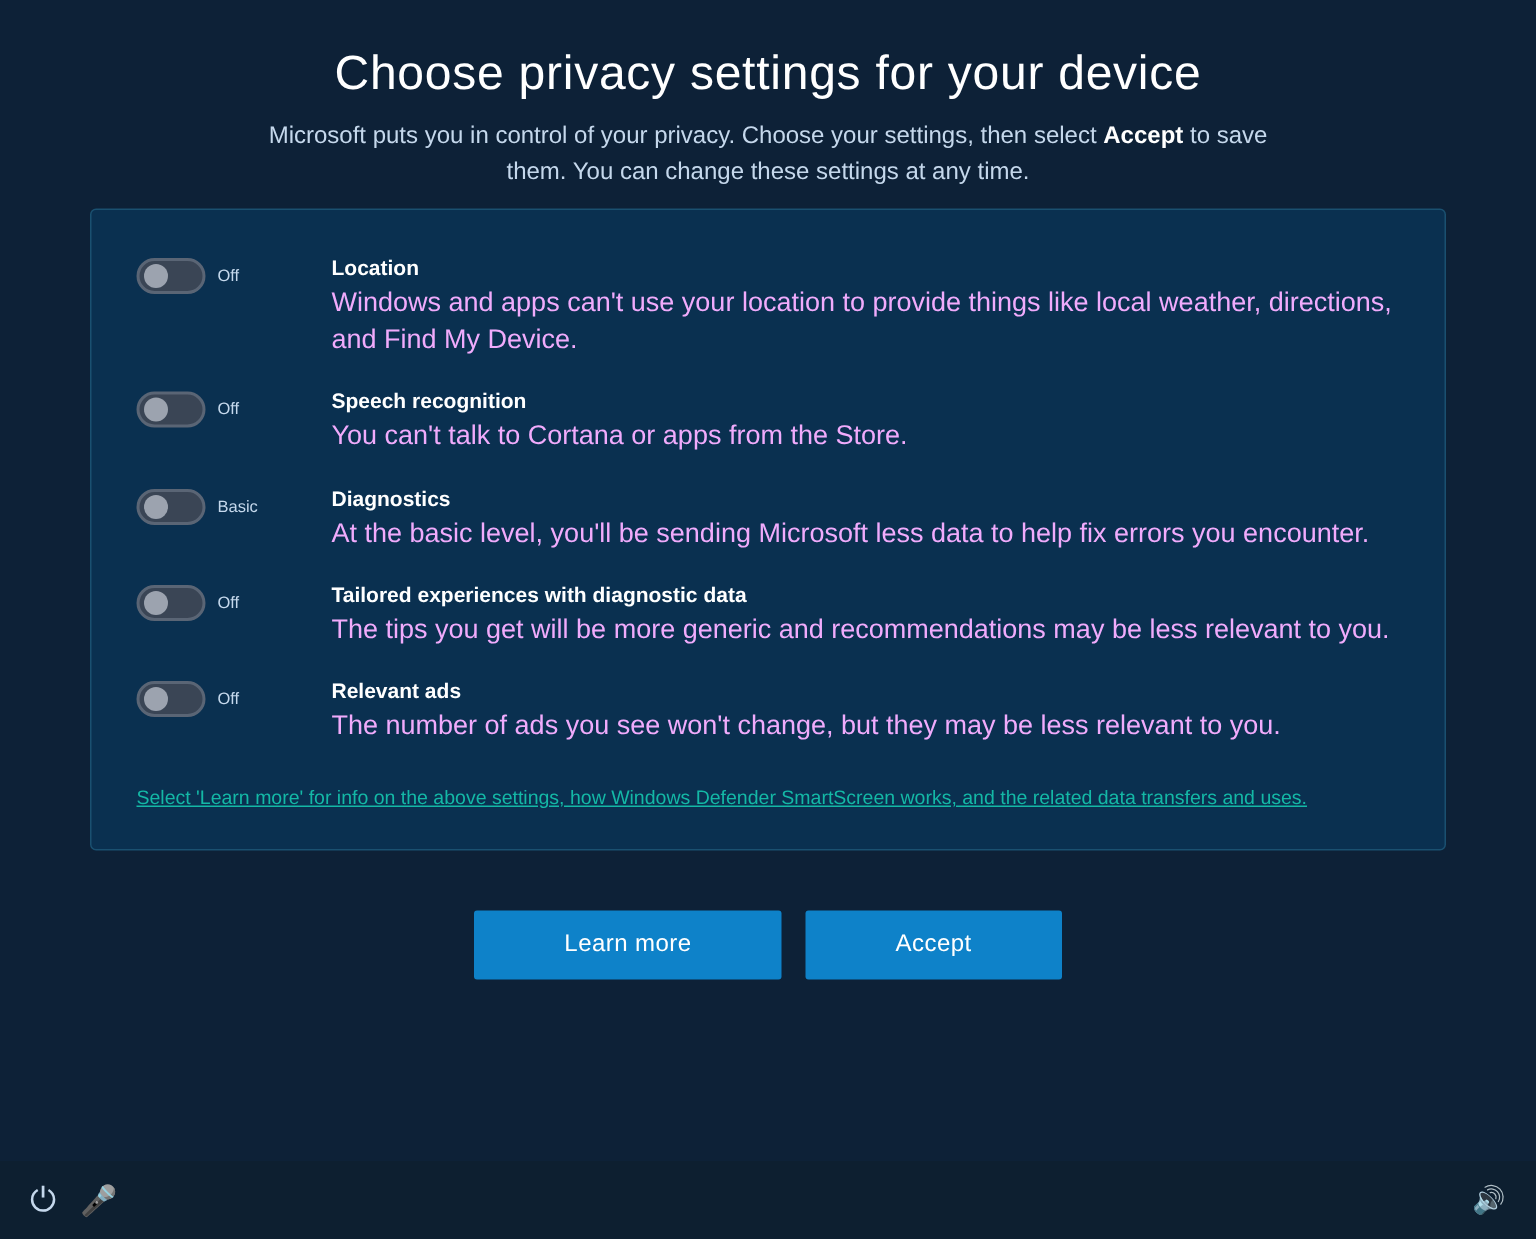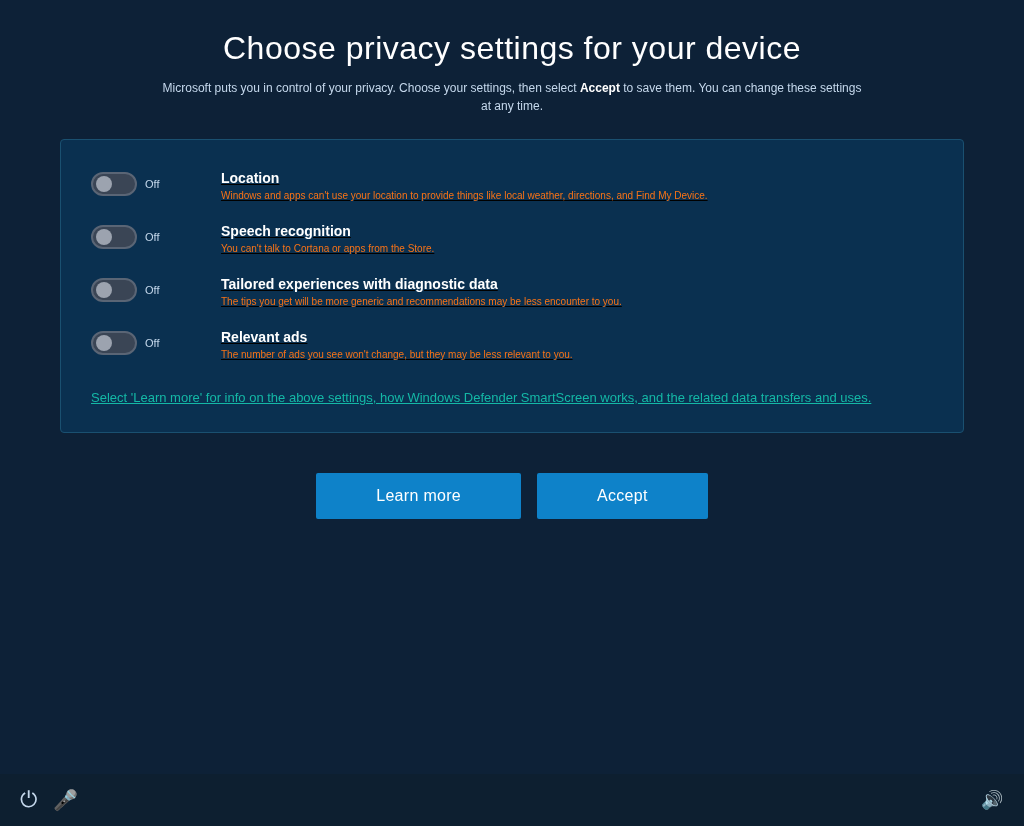--- a/index.html
+++ b/index.html
@@ -28,24 +28,24 @@
     .title {
       color: #ffffff;
       font-size: 32px;
       font-weight: 300;
       margin-bottom: 12px;
       letter-spacing: 0.5px;
     }
 
     .subtitle {
       color: #c5d8ec;
-      font-size: 12px;
+      font-size: 16px;
       text-align: center;
       line-height: 1.5;
-      margin-bottom: 24px;
+      margin-bottom: 12px;
       max-width: 700px;
     }
 
     .subtitle strong {
       color: #ffffff;
       font-weight: 600;
     }
 
     .settings-panel {
       background-color: #0a3050;
@@ -106,33 +106,32 @@
     }
 
     .toggle-label {
       color: #c5d8ec;
       font-size: 11px;
       min-width: 38px;
     }
 
     .setting-content {
       flex: 1;
-      text-decoration: underline;
     }
 
     .setting-title {
       color: #ffffff;
       font-size: 14px;
       font-weight: 600;
       margin-bottom: 3px;
     }
 
     .setting-desc {
-      color: #f97316;
-      font-size: 10px;
+      color: #f0abfc;
+      font-size: 18px;
       line-height: 1.4;
     }
 
     .info-text {
       color: #14b8a6;
       font-size: 13px;
       line-height: 1.5;
       margin-top: 12px;
       padding-top: 4px;
       text-decoration: underline;
@@ -228,33 +227,47 @@
           </div>
         </div>
         <span class="toggle-label">Off</span>
       </div>
       <div class="setting-content">
         <div class="setting-title">Speech recognition</div>
         <div class="setting-desc">You can't talk to Cortana or apps from the Store.</div>
       </div>
     </div>
 
+    <div class="setting-row">
+      <div class="toggle-area">
+        <div class="toggle">
+          <div class="toggle-track off">
+            <div class="toggle-knob"></div>
+          </div>
+        </div>
+        <span class="toggle-label">Basic</span>
+      </div>
+      <div class="setting-content">
+        <div class="setting-title">Diagnostics</div>
+        <div class="setting-desc">At the basic level, you'll be sending Microsoft less data to help fix errors you encounter.</div>
+      </div>
+    </div>
 
     <div class="setting-row">
       <div class="toggle-area">
         <div class="toggle">
           <div class="toggle-track off">
             <div class="toggle-knob"></div>
           </div>
         </div>
         <span class="toggle-label">Off</span>
       </div>
       <div class="setting-content">
         <div class="setting-title">Tailored experiences with diagnostic data</div>
-        <div class="setting-desc">The tips you get will be more generic and recommendations may be less encounter to you.</div>
+        <div class="setting-desc">The tips you get will be more generic and recommendations may be less relevant to you.</div>
       </div>
     </div>
 
     <div class="setting-row">
       <div class="toggle-area">
         <div class="toggle">
           <div class="toggle-track off">
             <div class="toggle-knob"></div>
           </div>
         </div>

